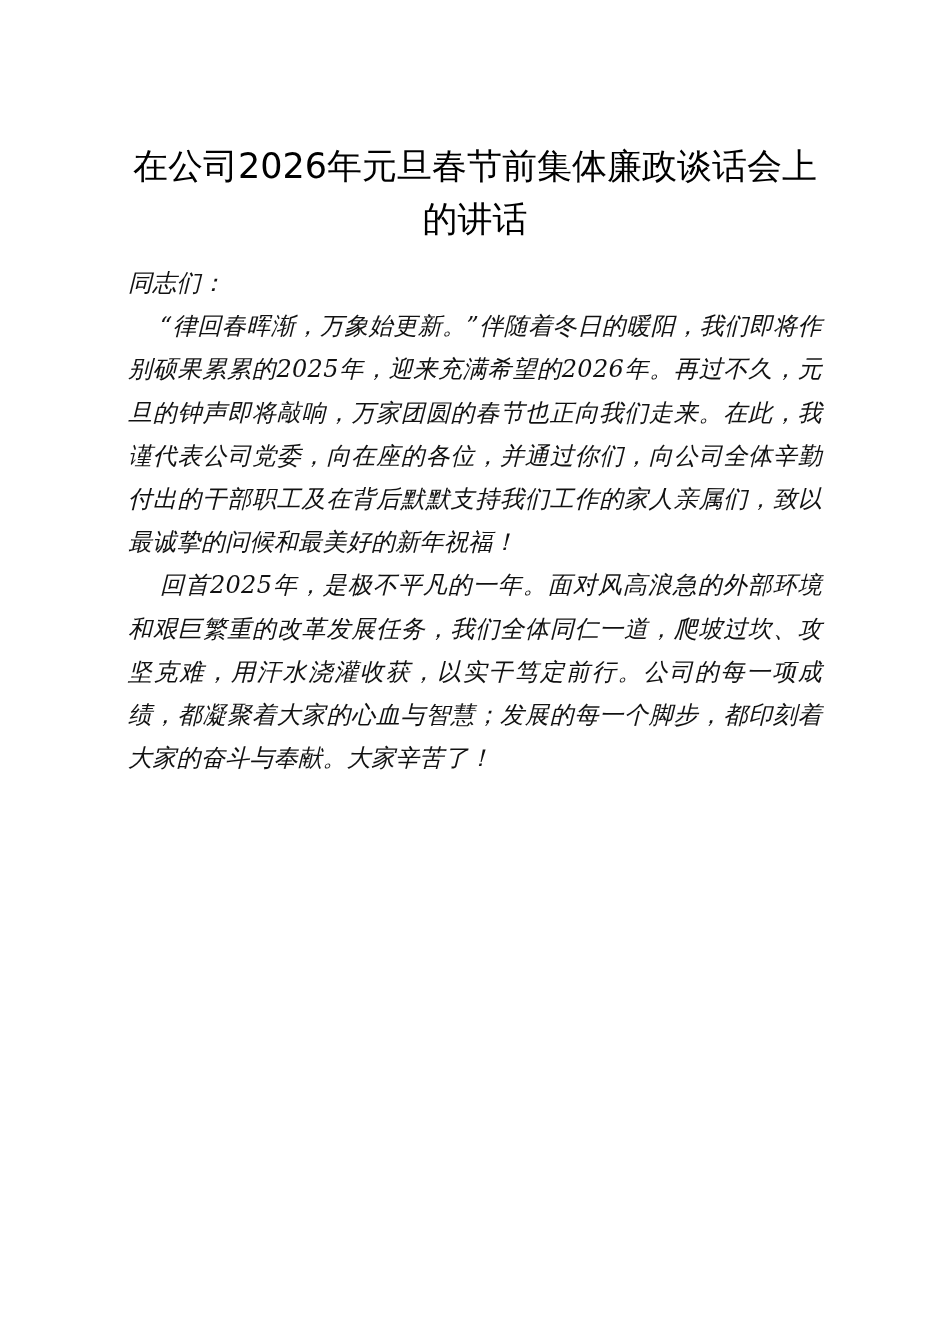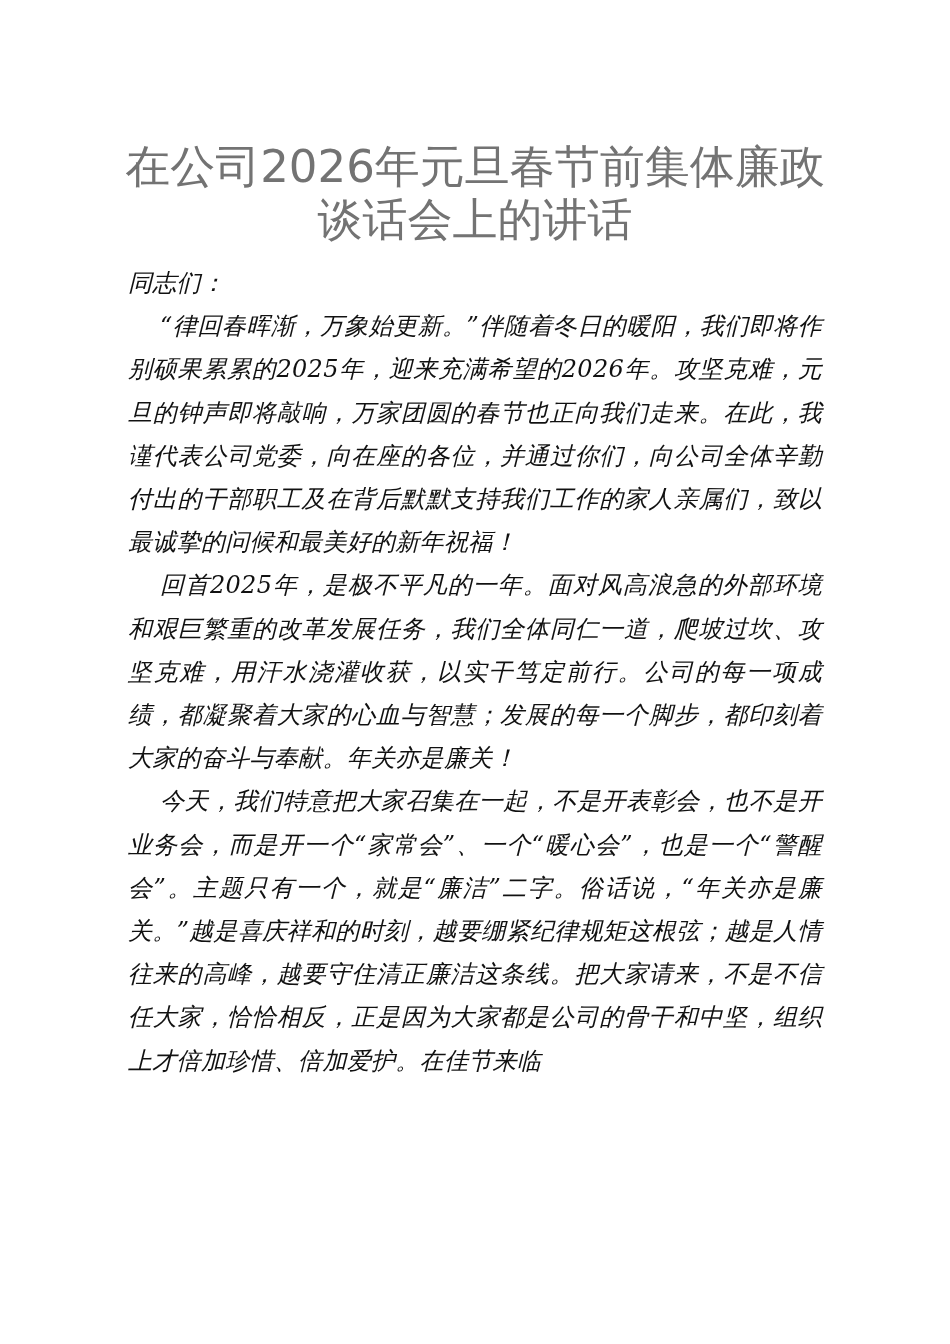--- a/index.html
+++ b/index.html
@@ -15,26 +15,26 @@
       color: #111111;
     }
     .page {
       position: absolute;
       left: 128px;
       top: 140px;
       width: 694px;
     }
     .title {
       font-family: "DejaVu Sans", "Liberation Sans", sans-serif;
-      font-size: 45px;
+      font-size: 35px;
       line-height: 53px;
       text-align: center;
       margin: 0 -10px 0 -10px;
       font-weight: normal;
-      color: #737373;
+      color: #000000;
       letter-spacing: 0px;
     }
     .body-text {
       font-family: "DejaVu Serif", "Liberation Serif", serif;
       font-size: 24px;
       line-height: 43.2px;
       margin-top: 16px;
       text-align: justify;
       letter-spacing: 0.3px;
       font-style: italic;
@@ -47,17 +47,16 @@
       text-indent: 32px;
     }
   </style>
 </head>
 <body>
 
 <div class="page">
   <h1 class="title">在公司2026年元旦春节前集体廉政谈话会上的讲话</h1>
   <div class="body-text">
     <p class="salutation">同志们：</p>
-    <p class="para">“律回春晖渐，万象始更新。”伴随着冬日的暖阳，我们即将作别硕果累累的2025年，迎来充满希望的2026年。攻坚克难，元旦的钟声即将敲响，万家团圆的春节也正向我们走来。在此，我谨代表公司党委，向在座的各位，并通过你们，向公司全体辛勤付出的干部职工及在背后默默支持我们工作的家人亲属们，致以最诚挚的问候和最美好的新年祝福！</p>
-    <p class="para">回首2025年，是极不平凡的一年。面对风高浪急的外部环境和艰巨繁重的改革发展任务，我们全体同仁一道，爬坡过坎、攻坚克难，用汗水浇灌收获，以实干笃定前行。公司的每一项成绩，都凝聚着大家的心血与智慧；发展的每一个脚步，都印刻着大家的奋斗与奉献。年关亦是廉关！</p>
-    <p class="para">今天，我们特意把大家召集在一起，不是开表彰会，也不是开业务会，而是开一个“家常会”、一个“暖心会”，也是一个“警醒会”。主题只有一个，就是“廉洁”二字。俗话说，“年关亦是廉关。”越是喜庆祥和的时刻，越要绷紧纪律规矩这根弦；越是人情往来的高峰，越要守住清正廉洁这条线。把大家请来，不是不信任大家，恰恰相反，正是因为大家都是公司的骨干和中坚，组织上才倍加珍惜、倍加爱护。在佳节来临</p>
+    <p class="para">“律回春晖渐，万象始更新。”伴随着冬日的暖阳，我们即将作别硕果累累的2025年，迎来充满希望的2026年。再过不久，元旦的钟声即将敲响，万家团圆的春节也正向我们走来。在此，我谨代表公司党委，向在座的各位，并通过你们，向公司全体辛勤付出的干部职工及在背后默默支持我们工作的家人亲属们，致以最诚挚的问候和最美好的新年祝福！</p>
+    <p class="para">回首2025年，是极不平凡的一年。面对风高浪急的外部环境和艰巨繁重的改革发展任务，我们全体同仁一道，爬坡过坎、攻坚克难，用汗水浇灌收获，以实干笃定前行。公司的每一项成绩，都凝聚着大家的心血与智慧；发展的每一个脚步，都印刻着大家的奋斗与奉献。大家辛苦了！</p>
   </div>
 </div>
 
 </body></html>

